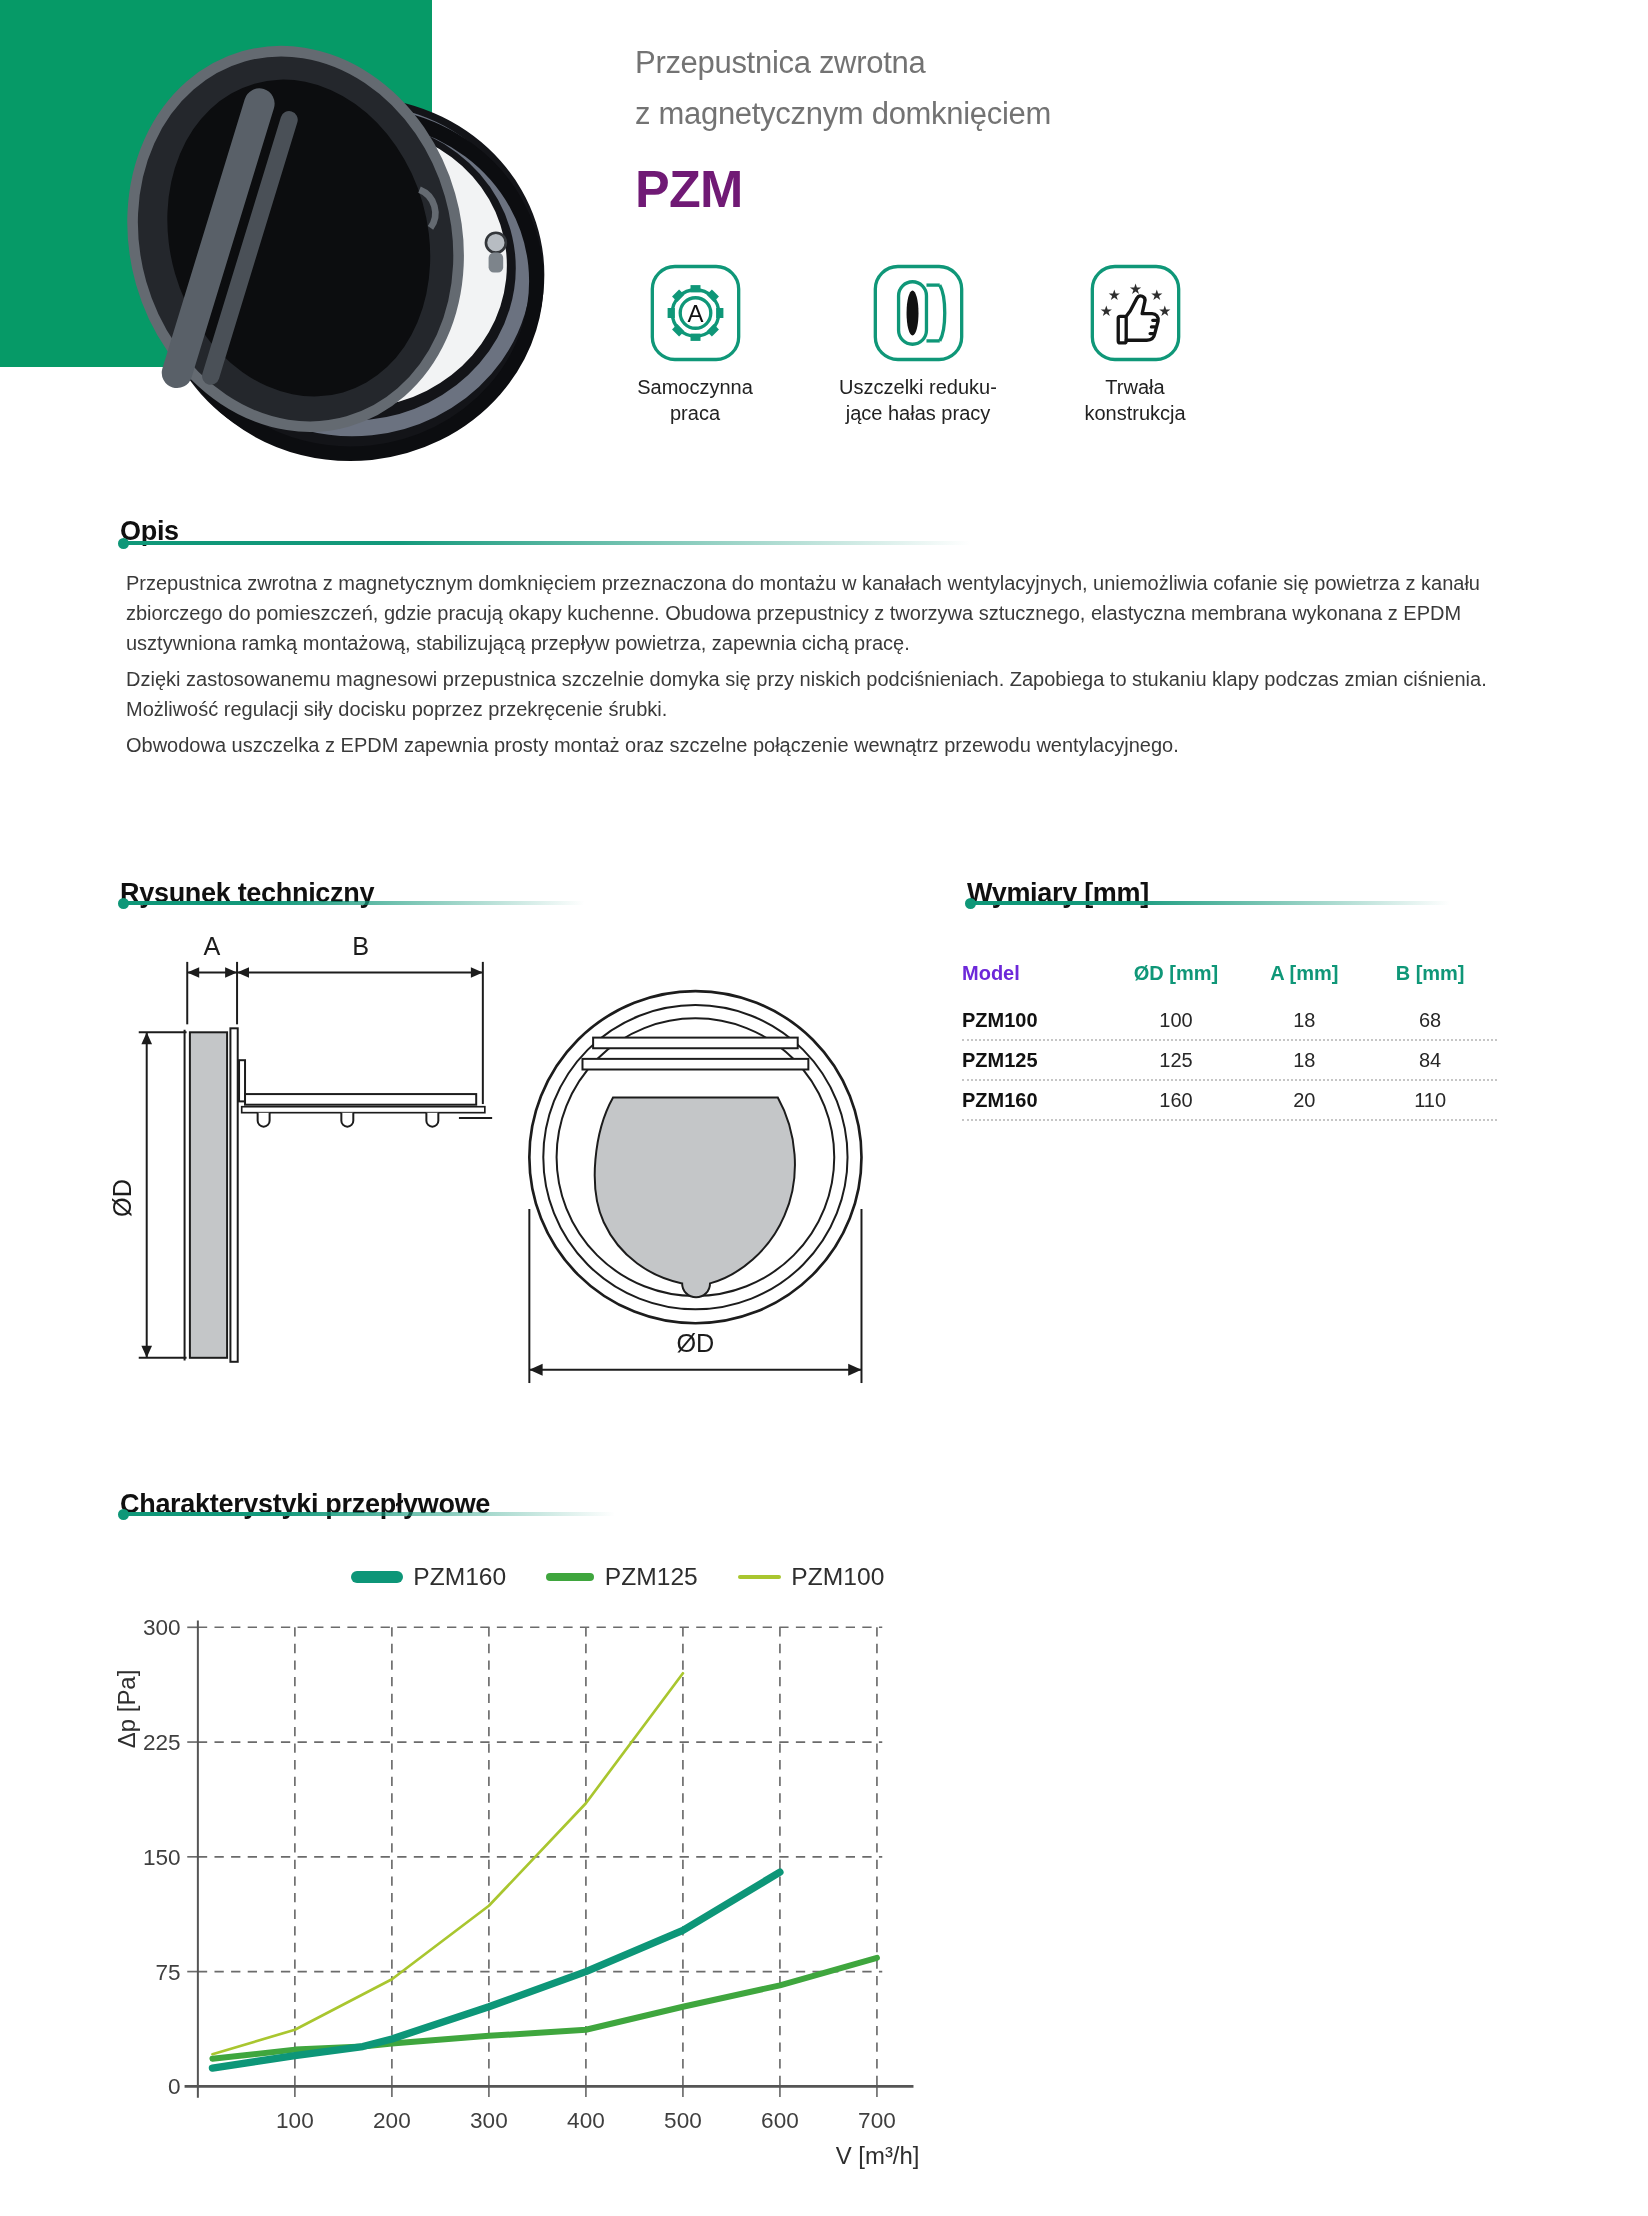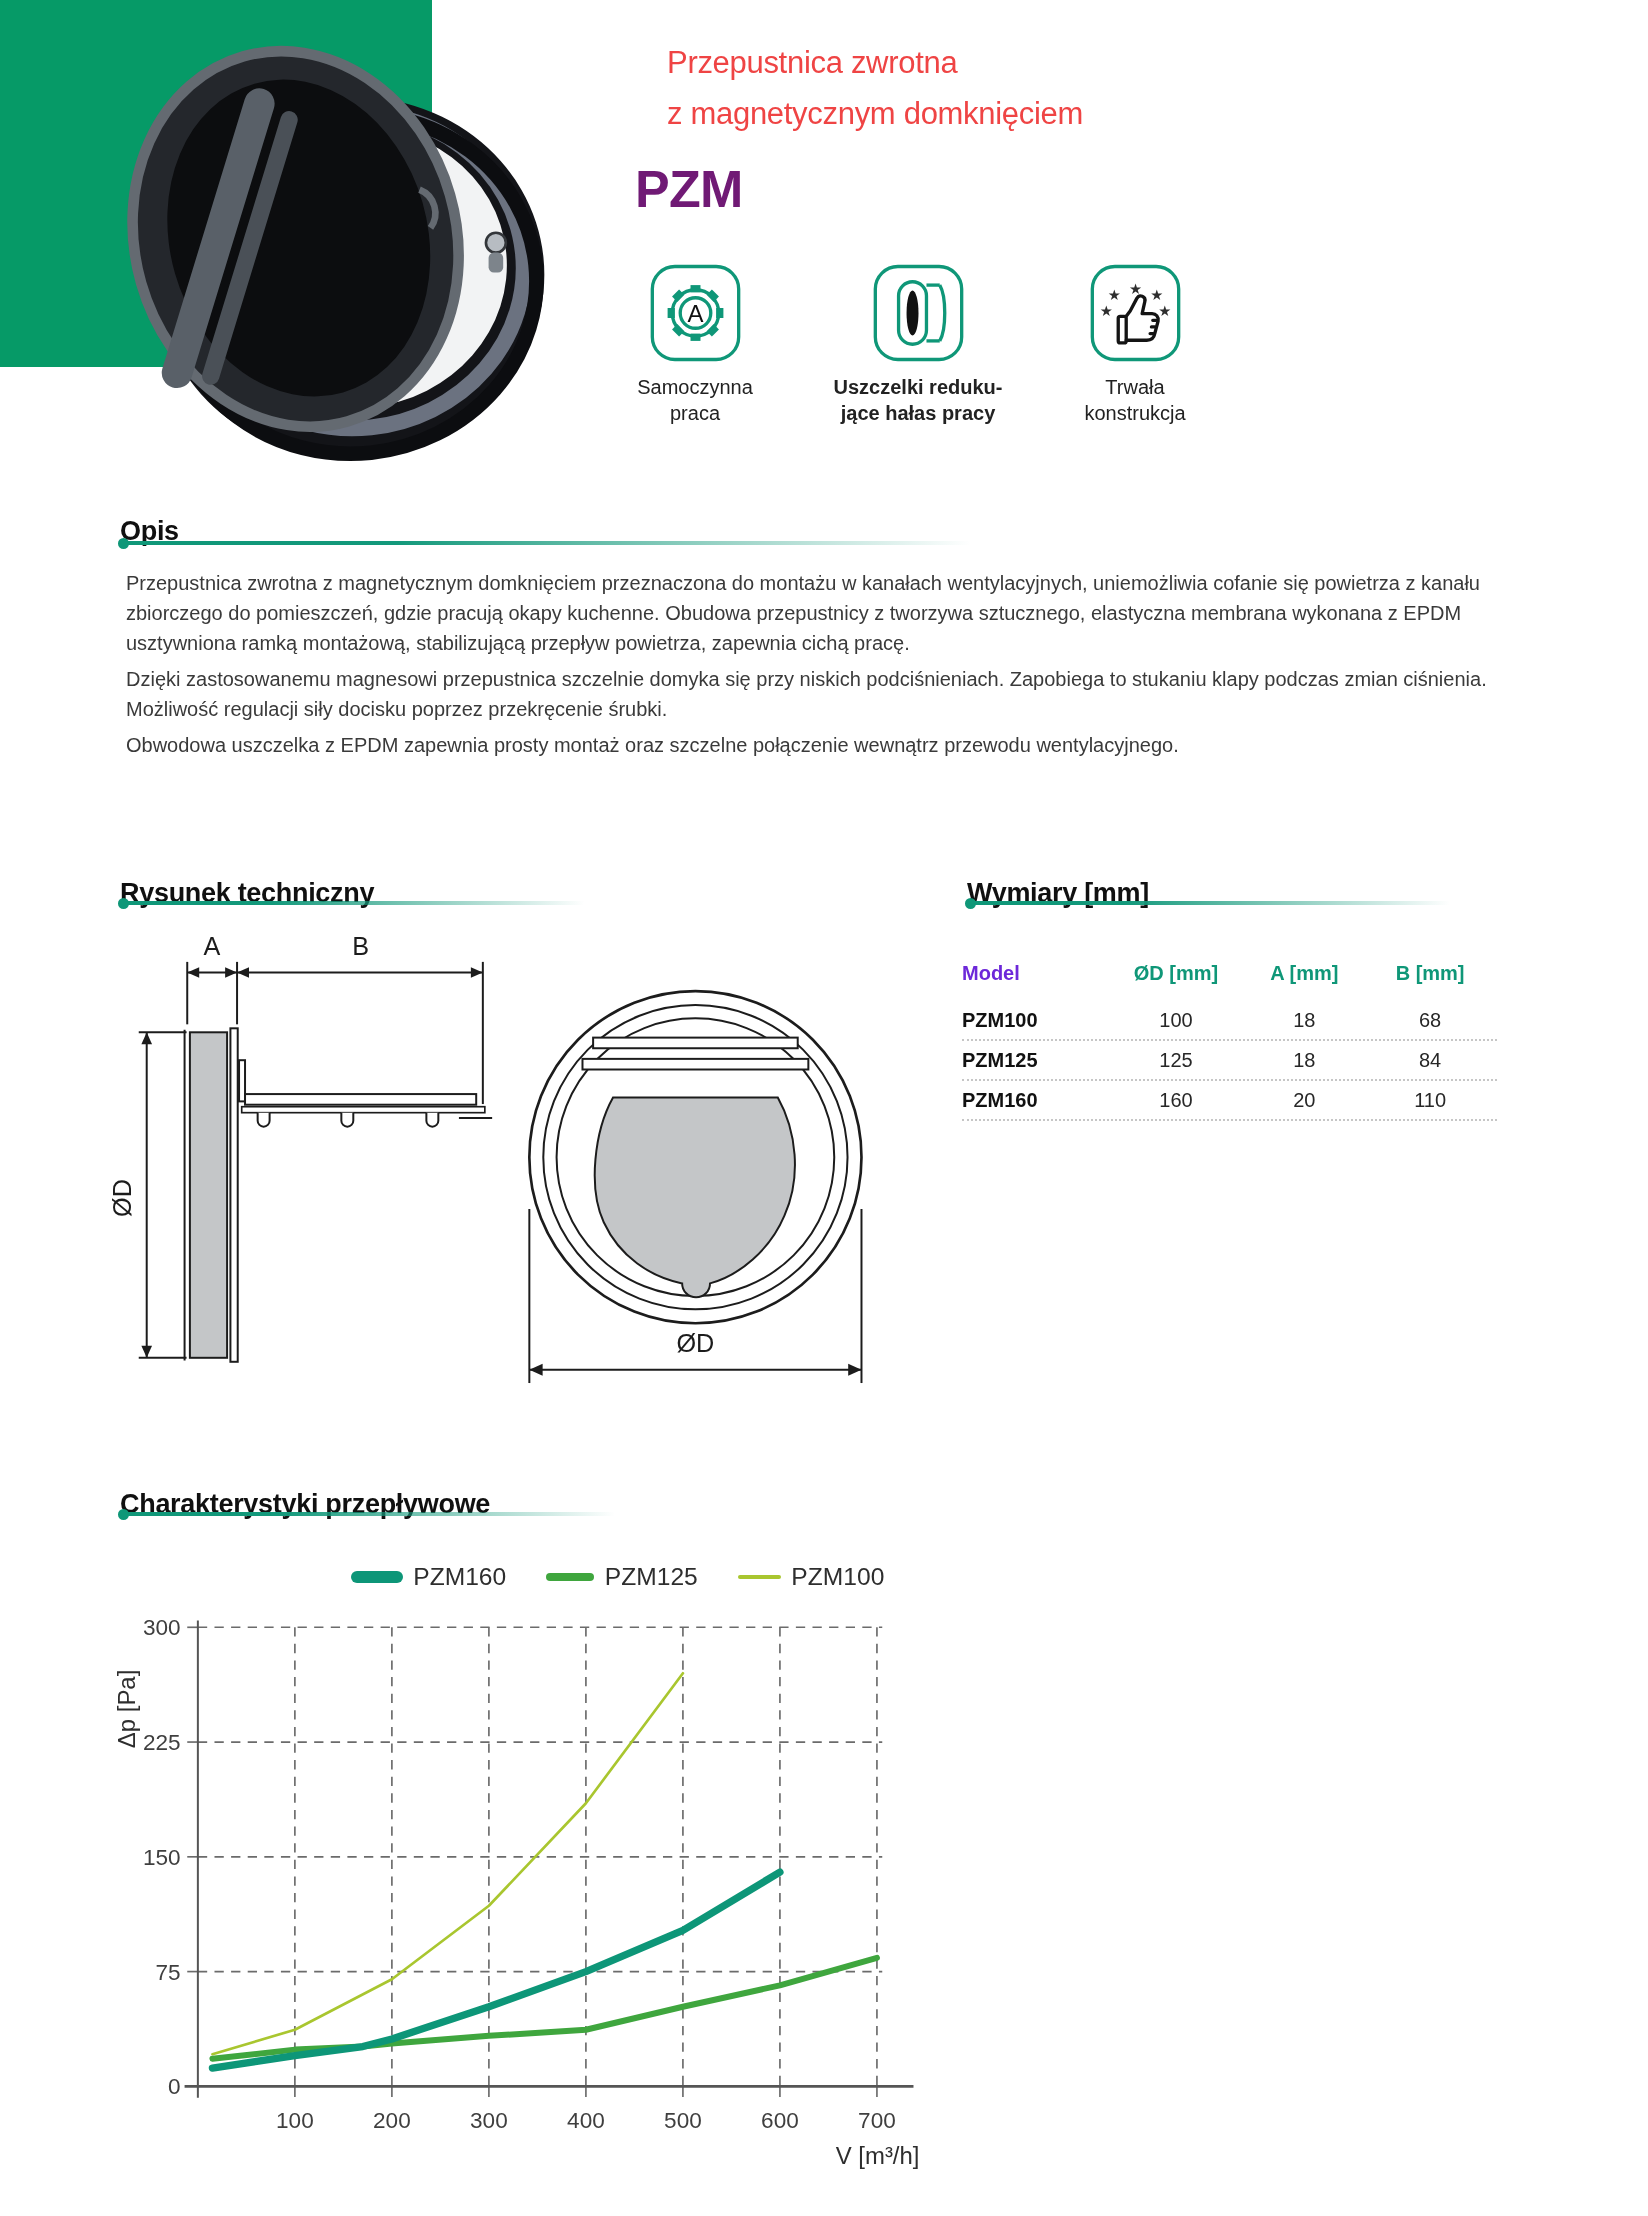--- a/index.html
+++ b/index.html
@@ -2,21 +2,21 @@
 <html style="font-size:10.6px"><head>
 <meta charset="utf-8">
 <style>
   html,body{margin:0;padding:0;background:#ffffff;}
   .page{position:relative;width:1648px;height:2216px;background:#fff;overflow:hidden;
         font-family:"Liberation Sans",sans-serif;color:#1d1d1d;}
   .abs{position:absolute;}
 
   
   .green-square{left:0;top:0;width:432px;height:367px;background:#069a67;}
-  .title-line{left:635px;font-size:31px;line-height:31px;color:#ef4444;letter-spacing:-0.3px;margin-left:32px;}
+  .title-line{left:635px;font-size:31px;line-height:31px;color:#737373;letter-spacing:-0.3px;}
   .model-name{left:635px;top:159px;font-size:52px;font-weight:bold;color:#701a75;letter-spacing:-0.7px;}
 
   .feature{width:186px;text-align:center;}
   .feature .ic{display:inline-block;}
   .feature .lbl{margin-top:9.3px;font-size:20px;line-height:26px;color:#222;}
 
   
   .h2{font-size:27px;font-weight:bold;color:#101010;letter-spacing:-0.3px;}
   .rule{height:4px;border-radius:2px;
         background:linear-gradient(90deg,#0f9778 0%,#13997b 30%,rgba(19,153,123,0) 92%);}
@@ -105,21 +105,21 @@
         </g>
       </g>
       <text x="70" y="88" text-anchor="middle" style="font-size:36px;fill:#111;">A</text>
     </svg>
     <div class="lbl">
       <div>Samoczynna</div>
       <div>praca</div>
     </div>
   </div>
 
-  <div class="abs feature" style="left:825px;top:263px;font-weight:bold;">
+  <div class="abs feature" style="left:825px;top:263px;">
     <svg class="ic" width="93" height="100" viewBox="0 0 140 150">
       <rect x="5" y="5" width="130" height="140" rx="34" fill="none" stroke="#0f9778" stroke-width="5"></rect>
       <g stroke="#0f9778" stroke-width="5" fill="none">
         <rect x="40" y="28" width="42" height="94" rx="21"></rect>
         <line x1="82" y1="33" x2="102" y2="33"></line>
         <line x1="82" y1="117" x2="102" y2="117"></line>
         <path d="M102 33 C 112 50 112 100 102 117"></path>
       </g>
       <ellipse cx="61" cy="75" rx="9" ry="34" fill="#111"></ellipse>
     </svg>

